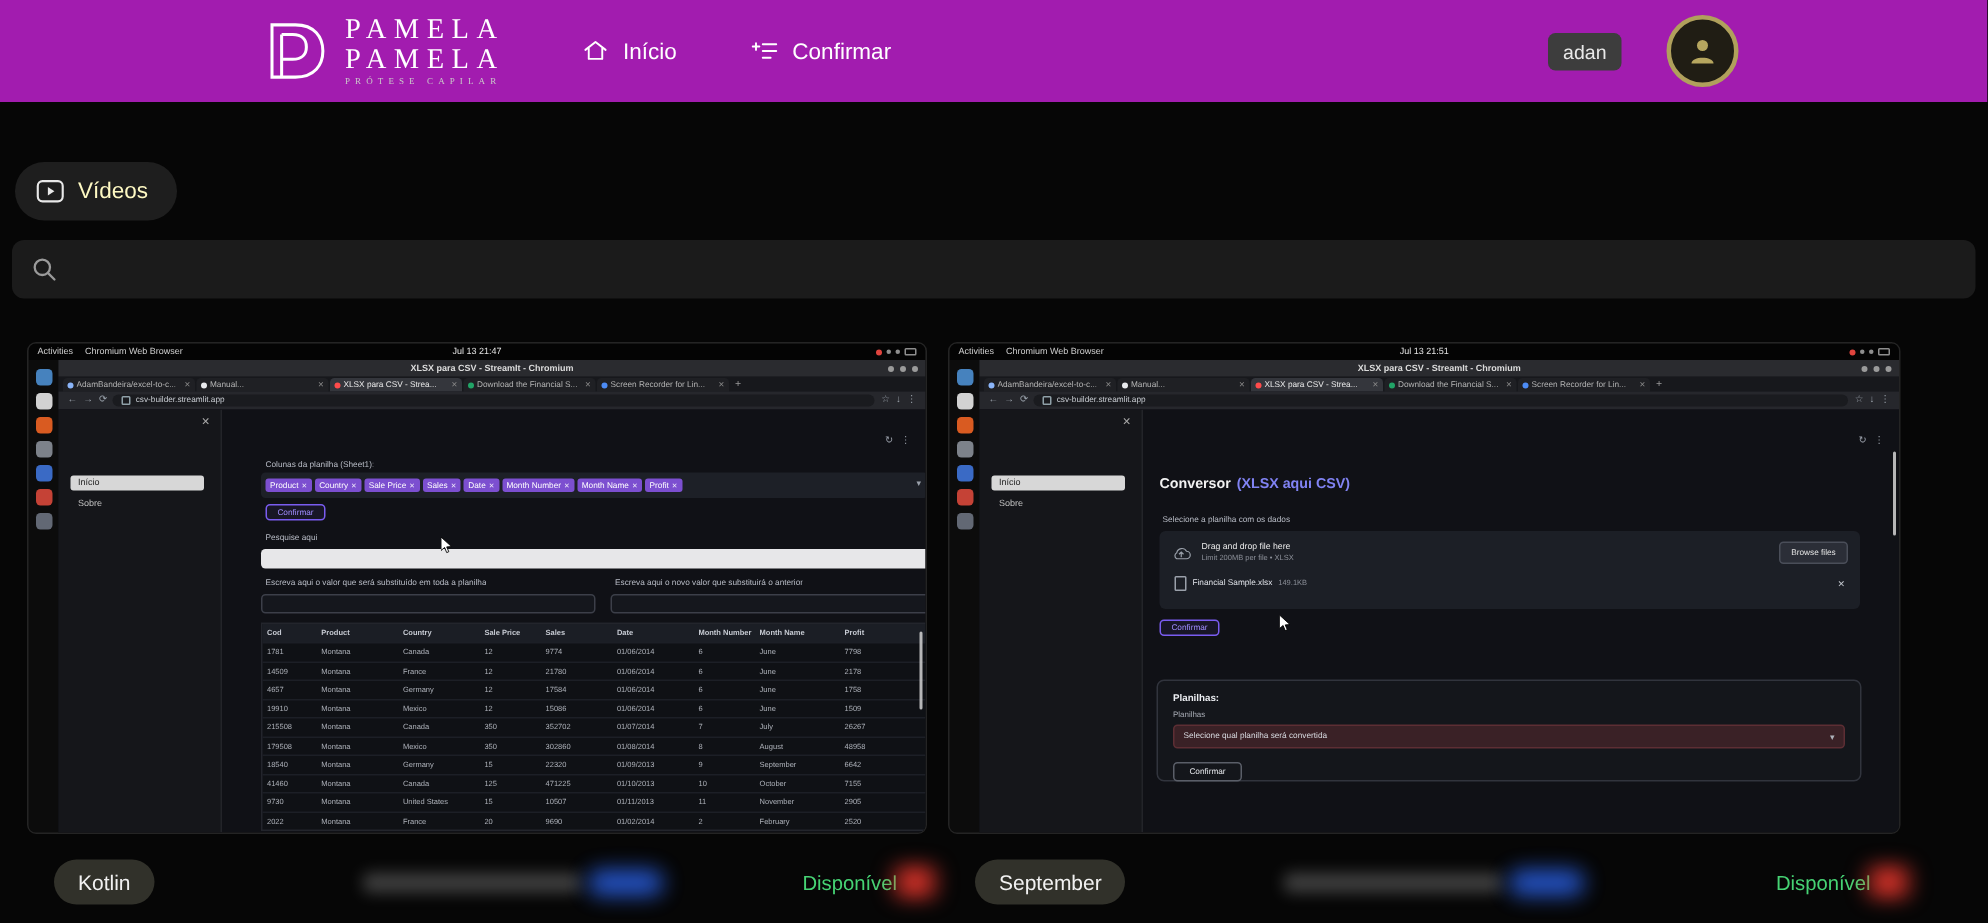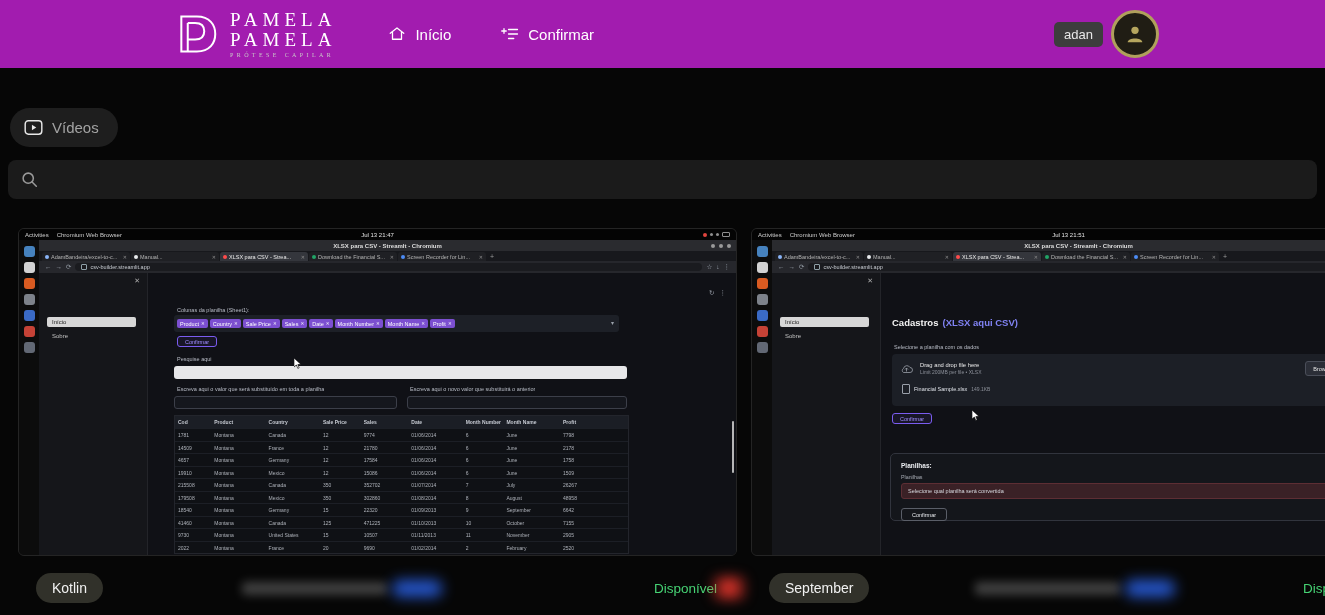--- a/index.html
+++ b/index.html
@@ -9,32 +9,32 @@
     -webkit-font-smoothing:antialiased;
   }
   
   header{position:absolute;top:0;left:0;width:100%;height:68px;background:#a21caf;display:flex;align-items:center}
   .logo{display:flex;align-items:center;gap:10px;margin-left:172px;cursor:pointer}
   .logo-text{display:flex;flex-direction:column;font-family:"Liberation Serif",serif;color:#fff}
   .logo-line{font-size:19px;letter-spacing:5px;line-height:1.02}
   .logo-tagline{font-size:6px;letter-spacing:3.4px;color:#c9c9c9;margin-top:3px}
   .main-nav{display:flex;gap:50px;margin-left:52px}
   .nav-item{display:flex;align-items:center;gap:9px;color:#fff;font-size:15px;cursor:pointer;text-decoration:none}
-  .user-area{margin-left:auto;margin-right:166px;display:flex;align-items:center;gap:8px}
+  .user-area{margin-left:auto;margin-right:166px;display:flex;align-items:center;gap:30px}
   .user-badge{background:#3d3d3d;color:#e9e9e9;font-size:13px;padding:5px 10px;border-radius:5px}
   .avatar{width:42px;height:42px;border-radius:50%;border:3px solid var(--avatar_gold);background:#201d14;display:flex;align-items:center;justify-content:center}
   
-  .videos-chip{position:absolute;left:10px;top:108px;height:39px;background:#1e1e1e;border-radius:20px;display:flex;align-items:center;gap:9px;padding:0 19px 0 14px;color:#a3a3a3;font-size:15px;cursor:pointer}
+  .videos-chip{position:absolute;left:10px;top:108px;height:39px;background:#1e1e1e;border-radius:20px;display:flex;align-items:center;gap:9px;padding:0 19px 0 14px;color:#fef9c3;font-size:15px;cursor:pointer}
   .search-bar{position:absolute;left:8px;top:160px;width:1309px;height:39px;background:#1b1b1b;border-radius:8px;display:flex;align-items:center;gap:10px;padding:0 13px;box-sizing:border-box}
   .search-bar input{flex:1;background:transparent;border:none;outline:none;color:#ddd;font-size:15px;font-family:"Liberation Sans",sans-serif}
   .search-bar input::placeholder{color:#8f8f8f}
   
   .cards{position:absolute;top:210px;left:18px;display:flex;gap:14px}
   .card{position:relative;height:395px;cursor:pointer}
-  .card.c0{width:719px}.card.c1{width:635px}
+  .card.c0{width:600px}.card.c1{width:635px}
   .thumb{position:relative;margin-top:18px;height:328px;border-radius:6px;overflow:hidden;background:#141414;border:1px solid #242424;box-sizing:border-box}
   .card-footer{position:relative;height:40px;margin-top:12px;display:flex;align-items:center;padding:0 18px}
   .lang-pill{background:#31312a;color:#f1f1f1;font-size:14px;padding:7px 16px;border-radius:17px}
   .blur-gray{position:absolute;left:224px;width:145px;height:13px;background:#7a7a7a;opacity:.5;filter:blur(5px);border-radius:4px}
   .blur-blue{position:absolute;left:374px;width:50px;height:17px;background:var(--blue_blur);opacity:.8;filter:blur(7px);border-radius:8px}
   .status{position:absolute;right:20px;color:var(--status_green);font-size:13.5px}
   .blur-red{position:absolute;right:-10px;width:36px;height:26px;background:radial-gradient(circle,var(--red_glow),rgba(255,59,48,0));filter:blur(6px)}
   
   .os-bar{position:absolute;top:0;left:0;right:0;height:11px;background:#040404;color:#cfcfcf;font-size:6px;display:flex;align-items:center;gap:8px;padding:0 6px}
   .os-clock{position:absolute;left:50%;transform:translateX(-50%);color:#e3e3e3}
@@ -529,21 +529,21 @@
           <div class="st-top">
               <span>↻</span>
               <span>⋮</span>
             </div>
           <div class="st-sidebar">
             <span class="sb-x">✕</span>
             <div class="sb-item-active">Início</div>
             <div class="sb-item">Sobre</div>
           </div>
           <div class="heading" style="left:120px;top:44px">
-            <span class="h-white">Cadastros</span>
+            <span class="h-white">Conversor</span>
             <span class="h-accent">(XLSX aqui CSV)</span>
           </div>
           <div class="lbl" style="left:122px;top:71px">Selecione a planilha com os dados</div>
           <div class="dropbox" style="left:120px;top:81px;width:467px;height:52px">
             <div class="drop-row">
               <svg width="13" height="10" viewBox="0 0 26 20">
                 <path d="M7 17 H20 a5 5 0 0 0 0-10 a7 7 0 0 0-13 2 a4.5 4.5 0 0 0 0 8 Z" fill="none" stroke="#9aa0aa" stroke-width="1.6"></path>
                 <path d="M13 15 V8 M10 11 L13 8 L16 11" fill="none" stroke="#9aa0aa" stroke-width="1.6"></path>
               </svg>
               <div class="drop-texts">

